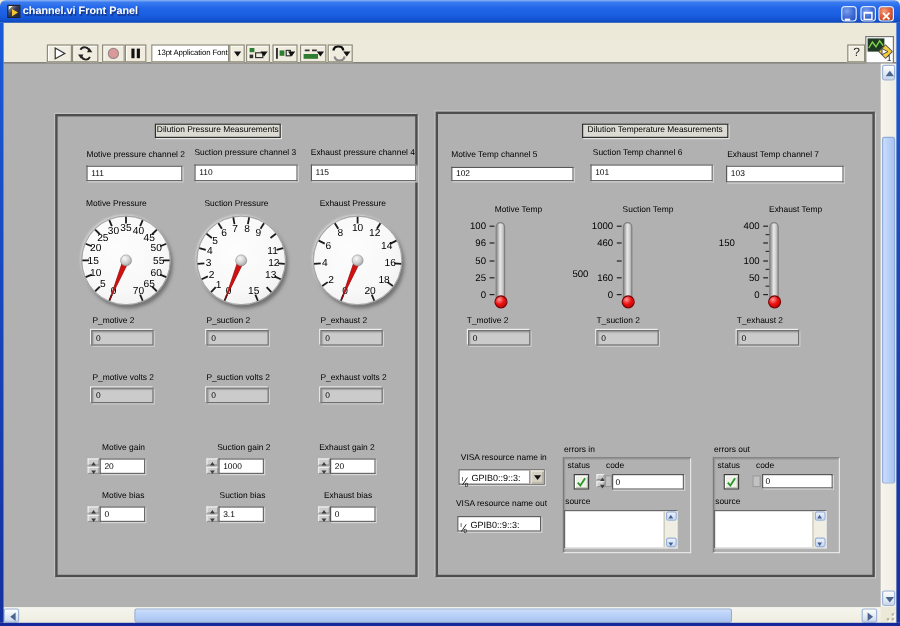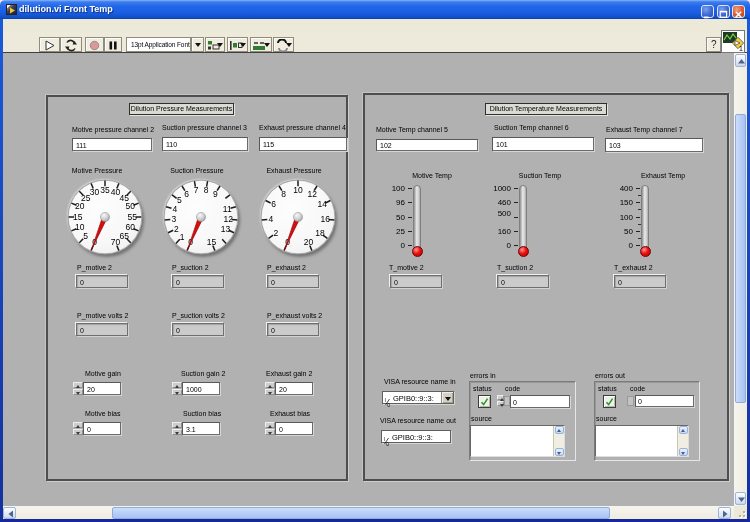--- a/index.html
+++ b/index.html
@@ -76,21 +76,21 @@
 </radialGradient>
 </defs>
   </svg>
 <div id="win">
   <div id="titlebar">
     <div id="ticon">
         <svg width="11" height="11" viewBox="0 0 11 11">
           <polygon points="3,2.5 8,5.5 3,8.5" fill="#F2C530"></polygon>
         </svg>
       </div>
-    <div id="ttext">dilution.vi Front Temp</div>
+    <div id="ttext">channel.vi Front Panel</div>
     <div class="wbtn bl" style="left:701px;"><svg width="11" height="11" viewBox="0 0 11 11">
           <rect x="2" y="7.5" width="4.5" height="1.8" fill="#fff"></rect>
         </svg></div>
     <div class="wbtn bl" style="left:716.5px;"><svg width="11" height="11" viewBox="0 0 11 11">
           <rect x="2.2" y="2.4" width="6.4" height="5.8" fill="none" stroke="#fff" stroke-width="1.2"></rect>
           <rect x="2.2" y="2" width="6.4" height="1.4" fill="#fff"></rect>
         </svg></div>
     <div class="wbtn rd" style="left:732px;"><svg width="11" height="11" viewBox="0 0 11 11">
           <path d="M2.8,2.8 L8.2,8.2 M8.2,2.8 L2.8,8.2" stroke="#fff" stroke-width="1.5"></path>
         </svg></div>
@@ -360,38 +360,38 @@
         <div class="lbl" style="left:371px;top:198.2px;width:34px;text-align:right;font-size:8px;">96</div>
         <div class="tick" style="left:408px;top:188.0px;"></div>
         <div class="lbl" style="left:371px;top:184.0px;width:34px;text-align:right;font-size:8px;">100</div>
         <div class="tube" style="left:519px;top:185px;"></div>
         <div class="bulb" style="left:517.5px;top:246px;"></div>
         <div class="tick" style="left:514px;top:245.0px;"></div>
         <div class="lbl" style="left:477px;top:241.0px;width:34px;text-align:right;font-size:8px;">0</div>
         <div class="tick" style="left:514px;top:230.8px;"></div>
         <div class="lbl" style="left:477px;top:226.8px;width:34px;text-align:right;font-size:8px;">160</div>
         <div class="tick" style="left:514px;top:216.5px;"></div>
-        <div class="lbl" style="left:477px;top:209px;width:34px;text-align:right;font-size:8px;">500</div>
+        <div class="lbl" style="left:477px;top:224px;width:34px;text-align:left;font-size:8px;">500</div>
         <div class="tick" style="left:514px;top:202.2px;"></div>
         <div class="lbl" style="left:477px;top:198.2px;width:34px;text-align:right;font-size:8px;">460</div>
         <div class="tick" style="left:514px;top:188.0px;"></div>
         <div class="lbl" style="left:477px;top:184.0px;width:34px;text-align:right;font-size:8px;">1000</div>
         <div class="tube" style="left:641px;top:185px;"></div>
         <div class="bulb" style="left:639.5px;top:246px;"></div>
         <div class="tick" style="left:636px;top:245.0px;"></div>
         <div class="lbl" style="left:599px;top:241.0px;width:34px;text-align:right;font-size:8px;">0</div>
         <div class="tickm" style="left:638px;top:237.9px;"></div>
         <div class="tick" style="left:636px;top:230.8px;"></div>
         <div class="lbl" style="left:599px;top:226.8px;width:34px;text-align:right;font-size:8px;">50</div>
         <div class="tickm" style="left:638px;top:223.6px;"></div>
         <div class="tick" style="left:636px;top:216.5px;"></div>
         <div class="lbl" style="left:599px;top:212.5px;width:34px;text-align:right;font-size:8px;">100</div>
         <div class="tickm" style="left:638px;top:209.4px;"></div>
         <div class="tick" style="left:636px;top:202.2px;"></div>
-        <div class="lbl" style="left:599px;top:198.2px;width:34px;text-align:right;font-size:8px;">150</div>
+        <div class="lbl" style="left:599px;top:198.2px;width:34px;font-size:8px;">150</div>
         <div class="tickm" style="left:638px;top:195.1px;"></div>
         <div class="tick" style="left:636px;top:188.0px;"></div>
         <div class="lbl" style="left:599px;top:184.0px;width:34px;text-align:right;font-size:8px;">400</div>
         <div class="lbl" style="top:264px;font-size:7px;color:#000;left:389px;">T_motive 2</div>
         <div class="lbl" style="top:264px;font-size:7px;color:#000;left:497px;">T_suction 2</div>
         <div class="lbl" style="top:264px;font-size:7px;color:#000;left:614px;">T_exhaust 2</div>
         <div class="gbox" style="left:390px;top:275px;width:52px;height:13px;font-size:7px;padding-left:3px;line-height:13px;">0</div>
         <div class="gbox" style="left:497px;top:275px;width:52px;height:13px;font-size:7px;padding-left:3px;line-height:13px;">0</div>
         <div class="gbox" style="left:614px;top:275px;width:52px;height:13px;font-size:7px;padding-left:3px;line-height:13px;">0</div>
         <div class="lbl" style="top:378px;font-size:7px;color:#000;left:384px;">VISA resource name in</div>

